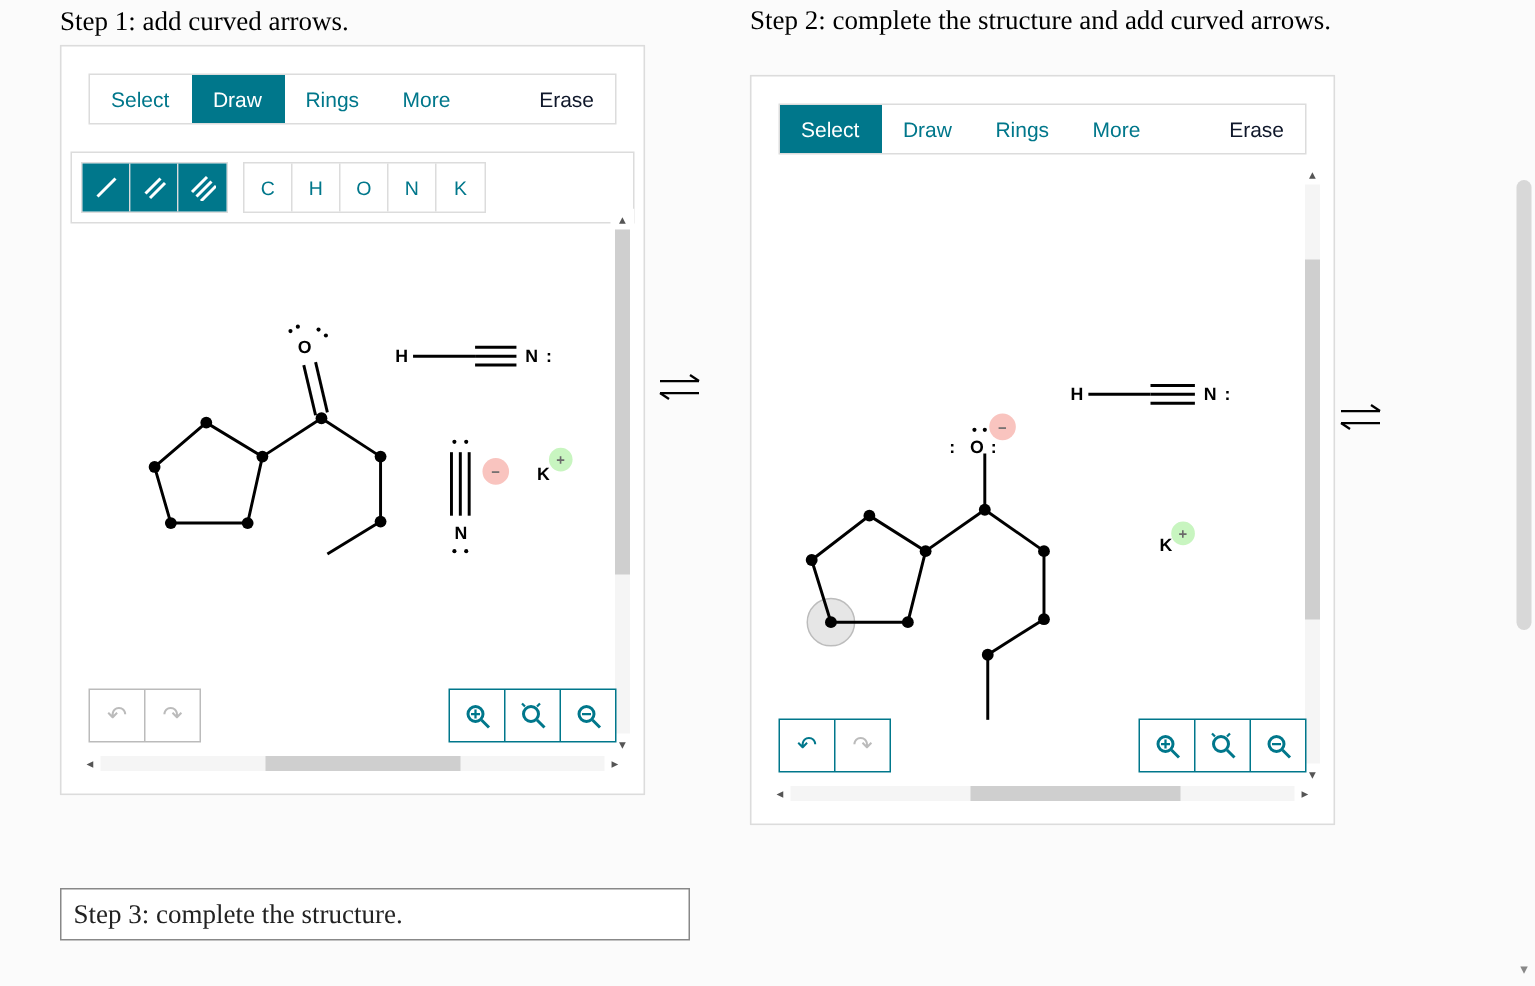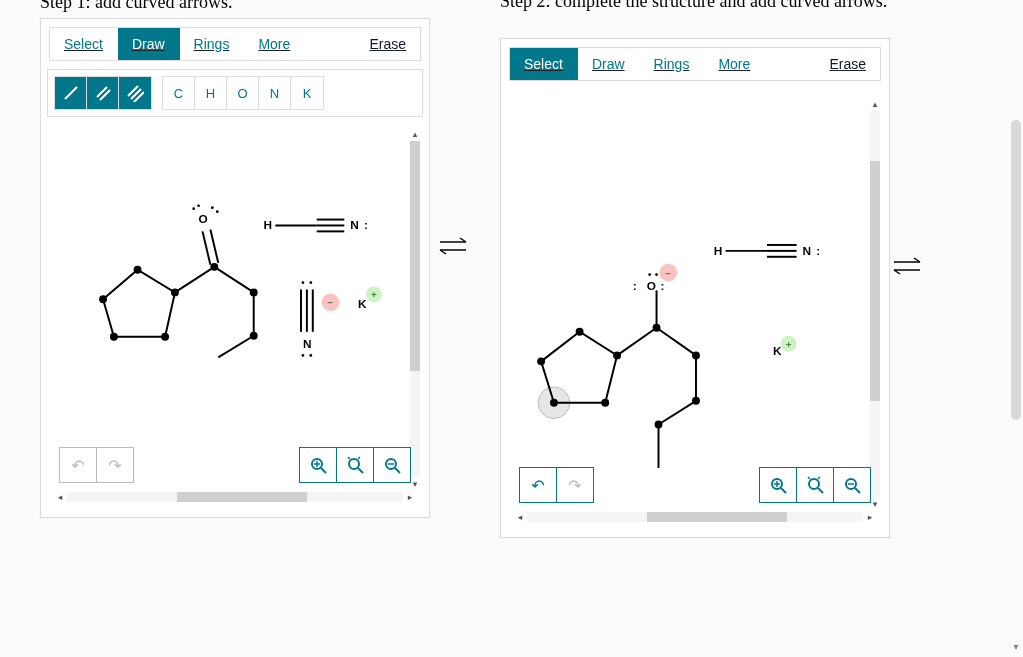--- a/index.html
+++ b/index.html
@@ -14,21 +14,21 @@
     width: 1023px;
     height: 657px;
     position: relative;
     overflow: hidden;
     background: #fbfbfb;
     box-sizing: border-box;
   }
   .content-area {
     position: absolute;
     left: 10px;
-    top: 0;
+    top: 12px;
     width: 1000px;
     height: 640px;
   }
 
   .outer-scrollbar-v {
     position: absolute;
     right: 2px;
     top: 0;
     width: 10px;
     height: 640px;
@@ -64,24 +64,23 @@
     position: absolute;
     background: #fff;
     border: 1px solid #dcdcdc;
     box-shadow: 0 0 1px rgba(0,0,0,0.05);
     box-sizing: border-box;
   }
   .toolbar {
     display: flex;
     align-items: flex-end;
     border: 1px solid #dcdcdc;
-    margin: 8px;
+    margin: 18px;
     position: relative;
     box-sizing: border-box;
-    text-decoration: underline;
   }
   .toolbar .seg {
     padding: 8px 14px;
     font-size: 14px;
     color: #00778b;
     border-right: 1px solid transparent;
     cursor: pointer;
     display: flex;
     align-items: center;
   }
@@ -549,15 +548,18 @@
         <div class="hscroll">
           <div class="arrow">◂</div>
           <div class="track">
               <div class="thumb" style="left:120px; width:140px;"></div>
             </div>
           <div class="arrow">▸</div>
         </div>
       </div>
     </div>
 
+    <div class="step3-box">
+      <span>Step 3: complete the structure.</span>
+    </div>
 
   </div>
 </div>
 
 </body></html>

